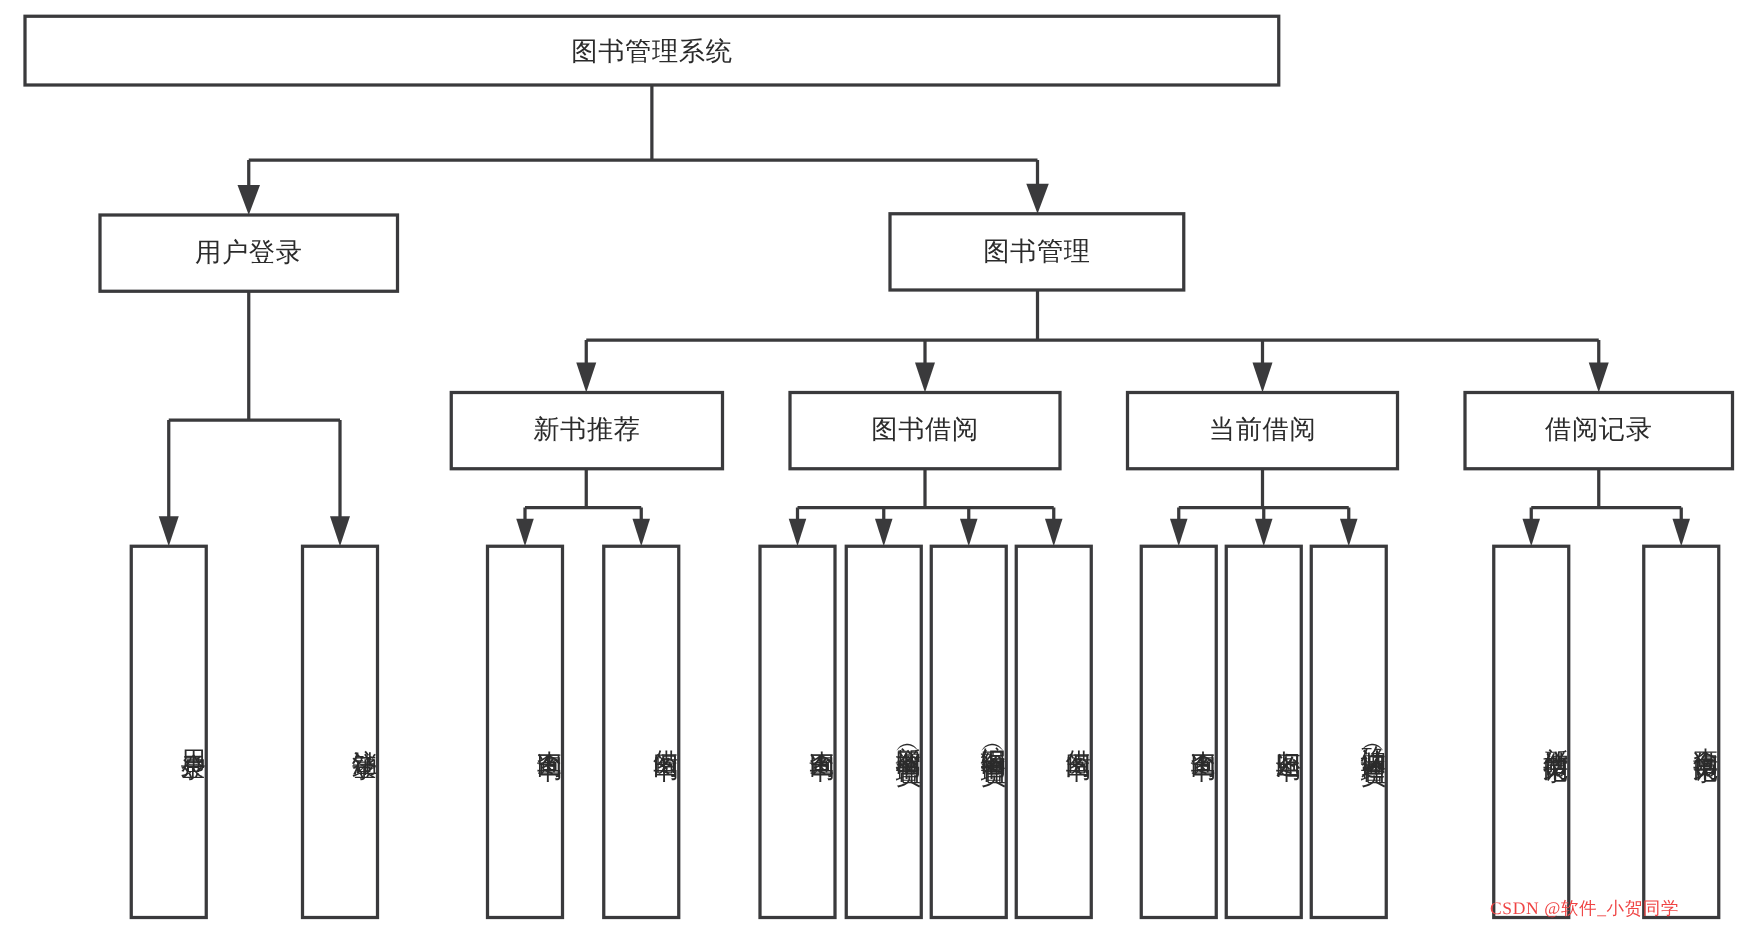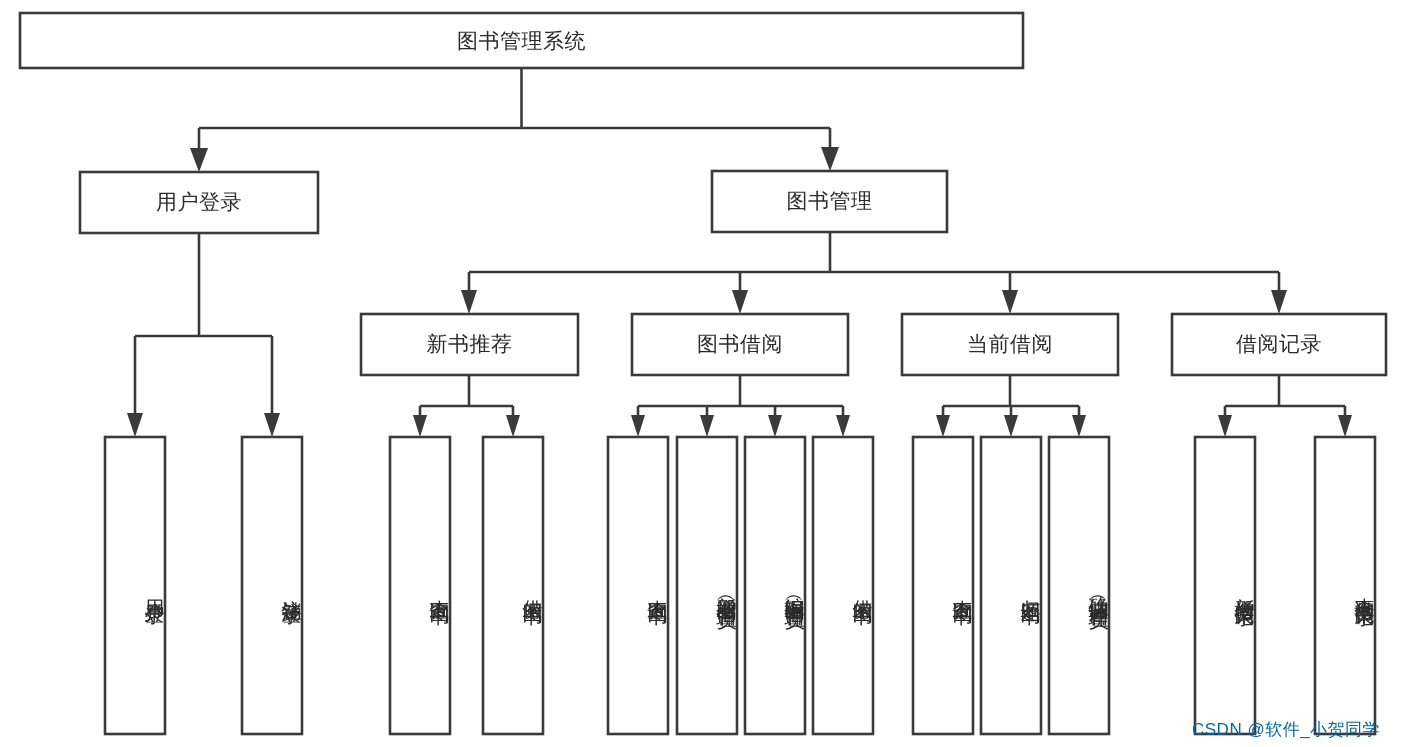--- a/index.html
+++ b/index.html
@@ -61,23 +61,23 @@
     line-height: 1;
     white-space: nowrap;
     text-align: center;
     pointer-events: none;
     display: flex;
     align-items: flex-start;
     justify-content: center;
   }
   .watermark {
     position: absolute;
-    font-family: Liberation Sans, sans-serif;
-    font-size: 17px;
-    color: #0369a1;
+    font-family: Liberation Serif, serif;
+    font-size: 14px;
+    color: #ef4444;
     white-space: nowrap;
     letter-spacing: 0.5px;
   }
 </style>
 </head>
 <body>
 
 <div id="diagram-root">
 
   <svg id="tree-svg" viewBox="0 0 1405 747">

